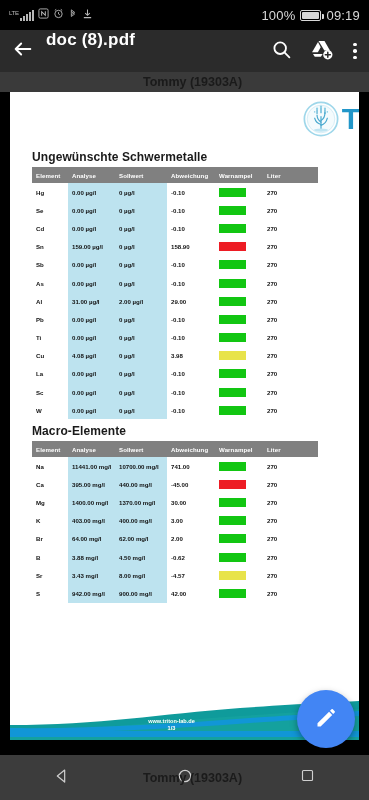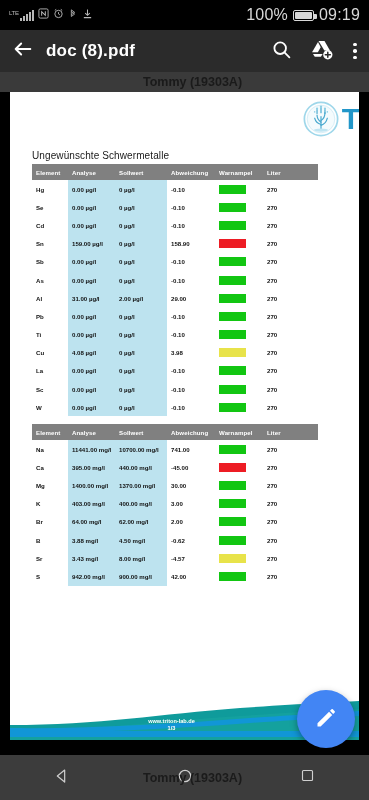--- a/index.html
+++ b/index.html
@@ -12,37 +12,37 @@
   #phone { position: relative; width: 369px; height: 800px; background: #000; }
 
   
   #statusbar {
     position: absolute; left: 0; top: 0; width: 369px; height: 30px;
     background: #000; color: #d8d8d8;
     display: flex; align-items: center; justify-content: space-between;
     padding: 0 9px; font-size: 11.5px;
   }
   #status-left { display: flex; align-items: center; gap: 4px; opacity: .85; }
-  #status-right { display: flex; align-items: center; gap: 5px; font-size: 16px; letter-spacing:.2px; }
+  #status-right { display: flex; align-items: center; gap: 5px; font-size: 13px; letter-spacing:.2px; }
   .sicon { display: inline-block; line-height: 1; }
   .lte-wrap { display: flex; align-items: flex-end; gap: 1px; }
   .lte-txt { font-size: 6px; line-height: 6px; transform: translateY(-5px); letter-spacing: -.3px; }
   .bars { display: flex; align-items: flex-end; gap: 1px; height: 11px; }
   .bars i { display:block; width: 2px; background: #d8d8d8; }
   .bars i:nth-child(1){height:3px;} .bars i:nth-child(2){height:5px;}
   .bars i:nth-child(3){height:7px;} .bars i:nth-child(4){height:9px;}
   .bars i:nth-child(5){height:11px;}
   .battery { width: 21px; height: 11px; border: 1.5px solid #d8d8d8; border-radius: 2px; position: relative; }
   .battery:after { content:""; position:absolute; right:-4px; top:3px; width:2.5px; height:5px; background:#d8d8d8; border-radius:0 1px 1px 0;}
   .battery span { position:absolute; left:1px; top:1px; bottom:1px; width:17px; background:#d8d8d8; border-radius:1px; display:block;}
 
   
   #appbar {
     position: absolute; left:0; top:30px; width:369px; height:42px;
-    background:#2b2b2b; display:flex; align-items:center; color:#fff;
+    background:#2b2b2b; display:flex; color:#fff;
   }
   #back-btn { width: 46px; display:flex; align-items:center; justify-content:center; }
   #doc-title { font-size: 17px; font-weight: 700; letter-spacing:.2px; flex: 1; }
   .appbar-icon { width: 40px; display:flex; align-items:center; justify-content:center; }
   #overflow-btn { width: 28px; display:flex; flex-direction:column; gap:3px; align-items:center; justify-content:center; }
   #overflow-btn b { width:3.5px; height:3.5px; background:#fff; border-radius:50%; display:block; }
 
   
   #docband {
     position:absolute; left:0; top:72px; width:369px; height:20px;
@@ -57,21 +57,21 @@
     background:#fff; overflow:hidden;
   }
 
   
   #logo { position:absolute; right:0px; top:8px; display:flex; align-items:center; }
   #logo-mark { width: 38px; height: 38px; }
   #logo-word { font-size: 30px; font-weight:700; color:#2196c9; margin-left:2px; letter-spacing:-1px; }
 
   
   .tblock { position:absolute; left:22px; width:286px; }
-  .tcaption { font-size: 10px; font-weight: 400; color:#1a1a1a; margin-bottom: 3px; letter-spacing:.1px; }
+  .tcaption { font-size: 12px; font-weight: 700; color:#1a1a1a; margin-bottom: 3px; letter-spacing:.1px; }
   table.rep { border-collapse: collapse; width: 286px; table-layout: fixed; }
   table.rep th {
     background:#808080; color:#fff; font-size:6.1px; font-weight:700;
     text-align:left; padding: 4.5px 0 4.5px 4px; letter-spacing:.1px;
   }
   table.rep td {
     font-size:6.1px; color:#111; font-weight:700; padding: 4.6px 0 4.6px 4px;
     vertical-align: middle;
   }
   table.rep td.hl, table.rep th.hl { background:#bde3ef; }
@@ -384,20 +384,21 @@
               <td>
                 <span class="lamp green"></span>
               </td>
               <td>270</td>
             </tr>
           </tbody>
       </table>
     </div>
 
     <div class="tblock" style="top:332px">
+      <div class="tcaption">Macro-Elemente</div>
       <table class="rep">
         <colgroup>
             <col class="c-el">
             <col class="c-an">
             <col class="c-so">
             <col class="c-ab">
             <col class="c-wa">
             <col class="c-li">
           </colgroup>
         <thead>

